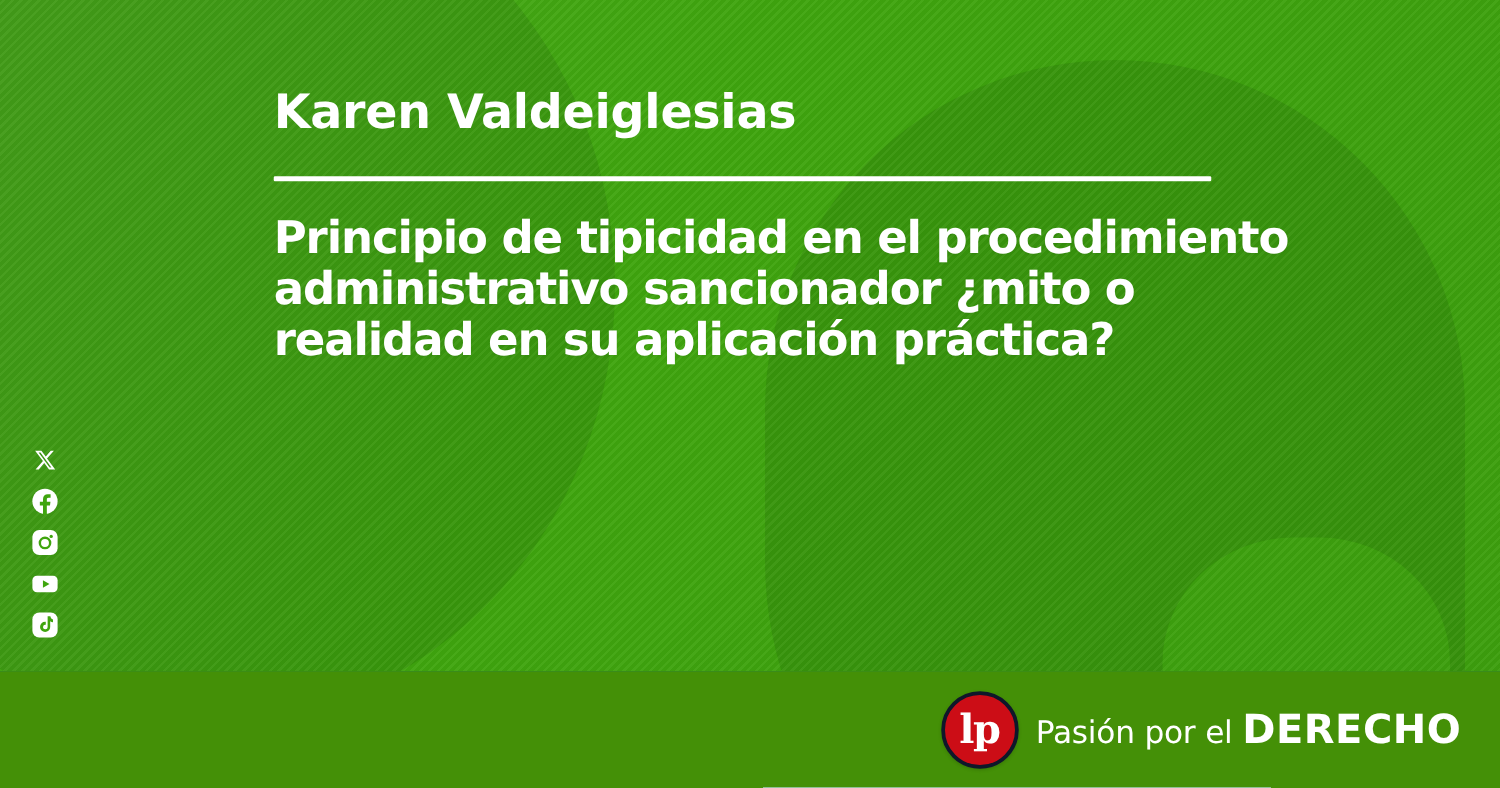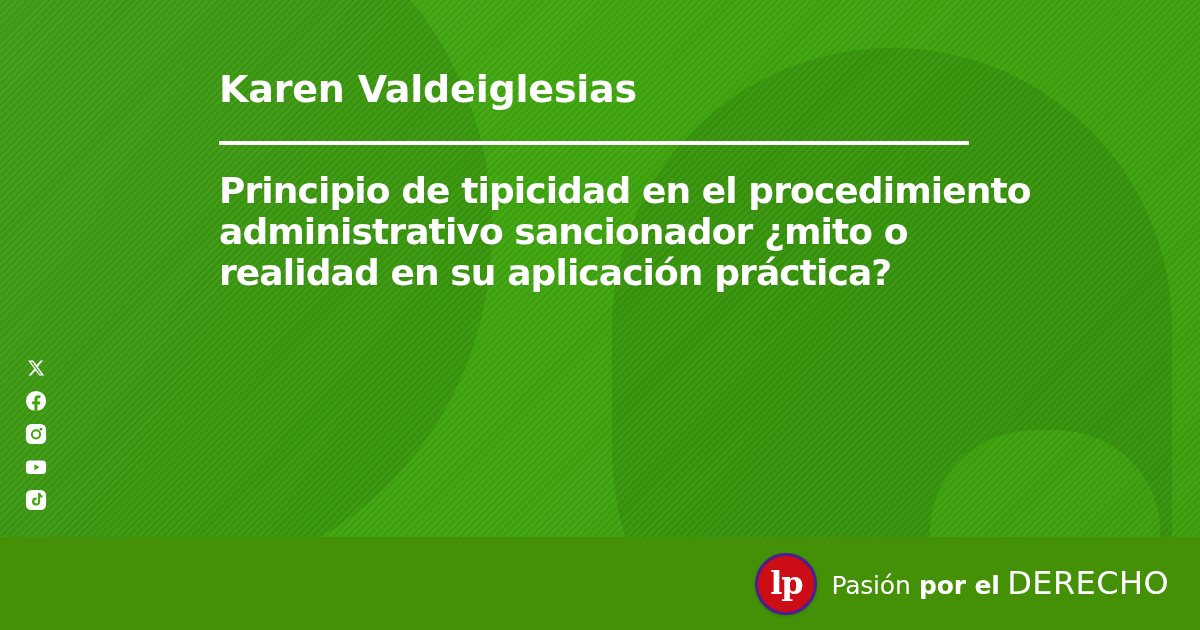--- a/index.html
+++ b/index.html
@@ -160,21 +160,21 @@
     transform: translateY(-50%);
     display: flex;
     align-items: center;
     gap: 14px;
   }
   .brand-mark {
     width: 62px;
     height: 62px;
     border-radius: 50%;
     background: #cc0d16;
-    border: 3px solid #4c1d95;
+    border: 3px solid #0f172a;
     display: flex;
     align-items: center;
     justify-content: center;
     flex: none;
     box-shadow: 0 1px 3px rgba(0,0,0,0.18);
   }
   .brand-mark-text {
     color: #ffffff;
     font-family: "DejaVu Serif", "Liberation Serif", serif;
     font-weight: 700;
@@ -184,25 +184,25 @@
     margin-top: -2px;
   }
   .brand-words { line-height: 1; }
   .brand-line1 {
     color: #ffffff;
     font-size: 25px;
     line-height: 1.08;
     letter-spacing: -0.2px;
   }
   .brand-line1 .strong { font-weight: 400; }
-  .brand-line1 .light  { font-weight: 700; }
+  .brand-line1 .light  { font-weight: 400; }
   .brand-line2 {
     color: #ffffff;
     font-size: 32px;
-    font-weight: 400;
+    font-weight: 700;
     line-height: 1.04;
     letter-spacing: 0.4px;
     margin-top: 2px;
   }
 </style>
 </head>
 <body>
 
 <div class="card">
 

